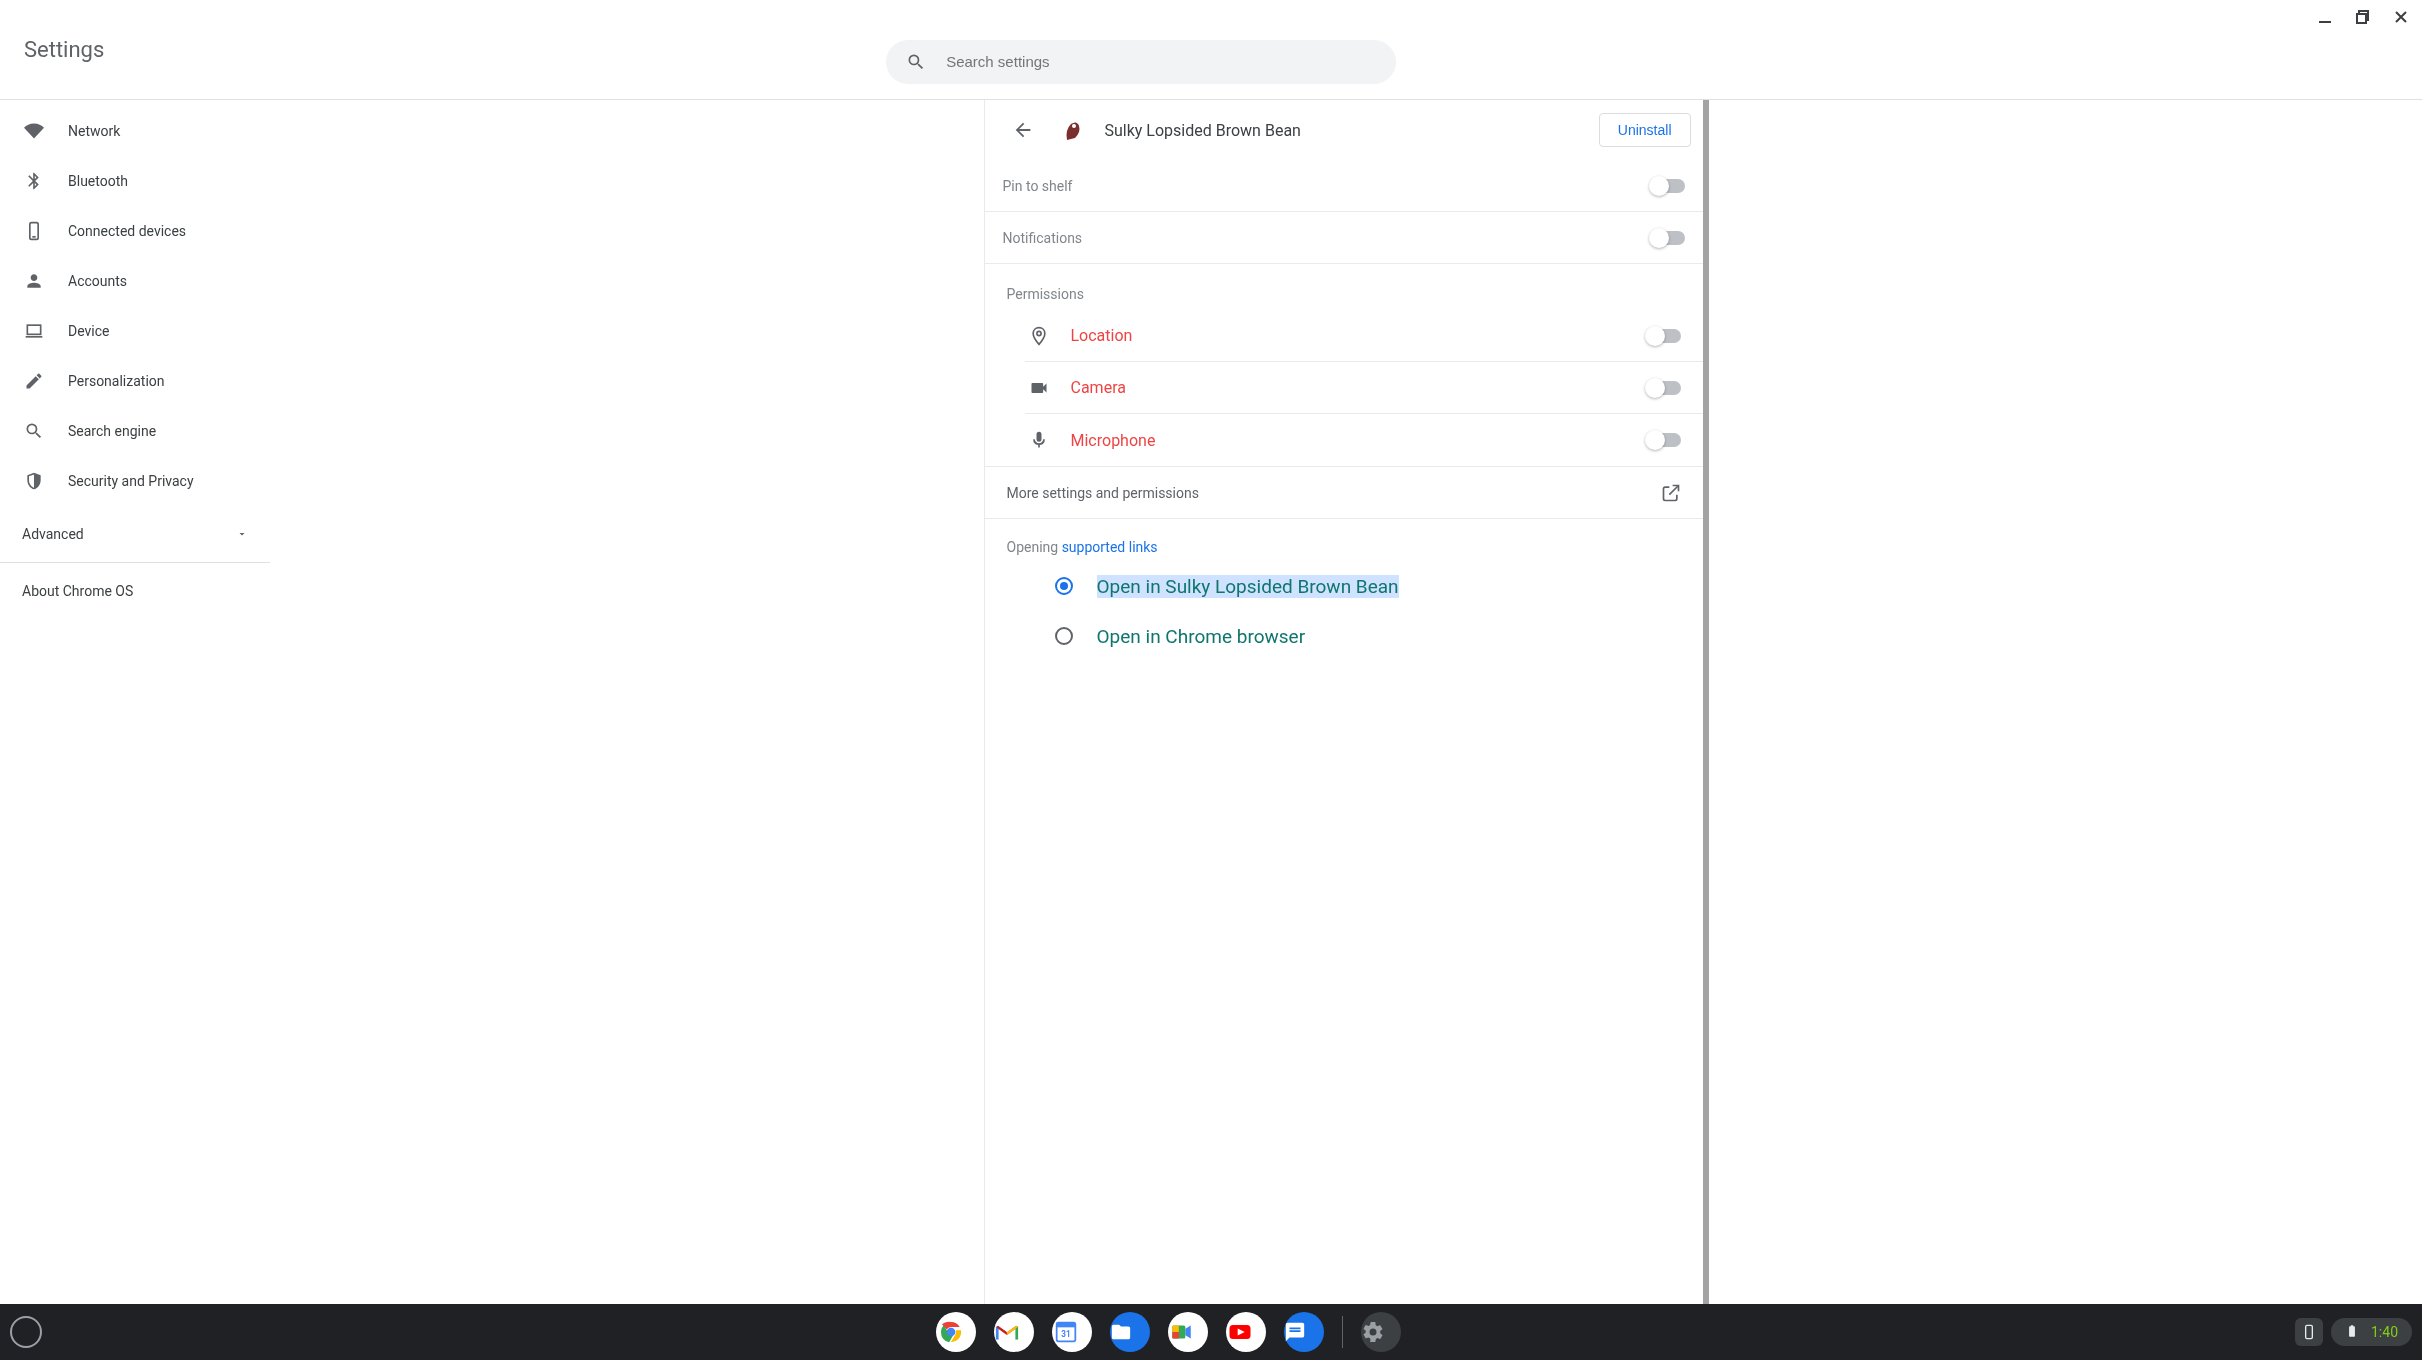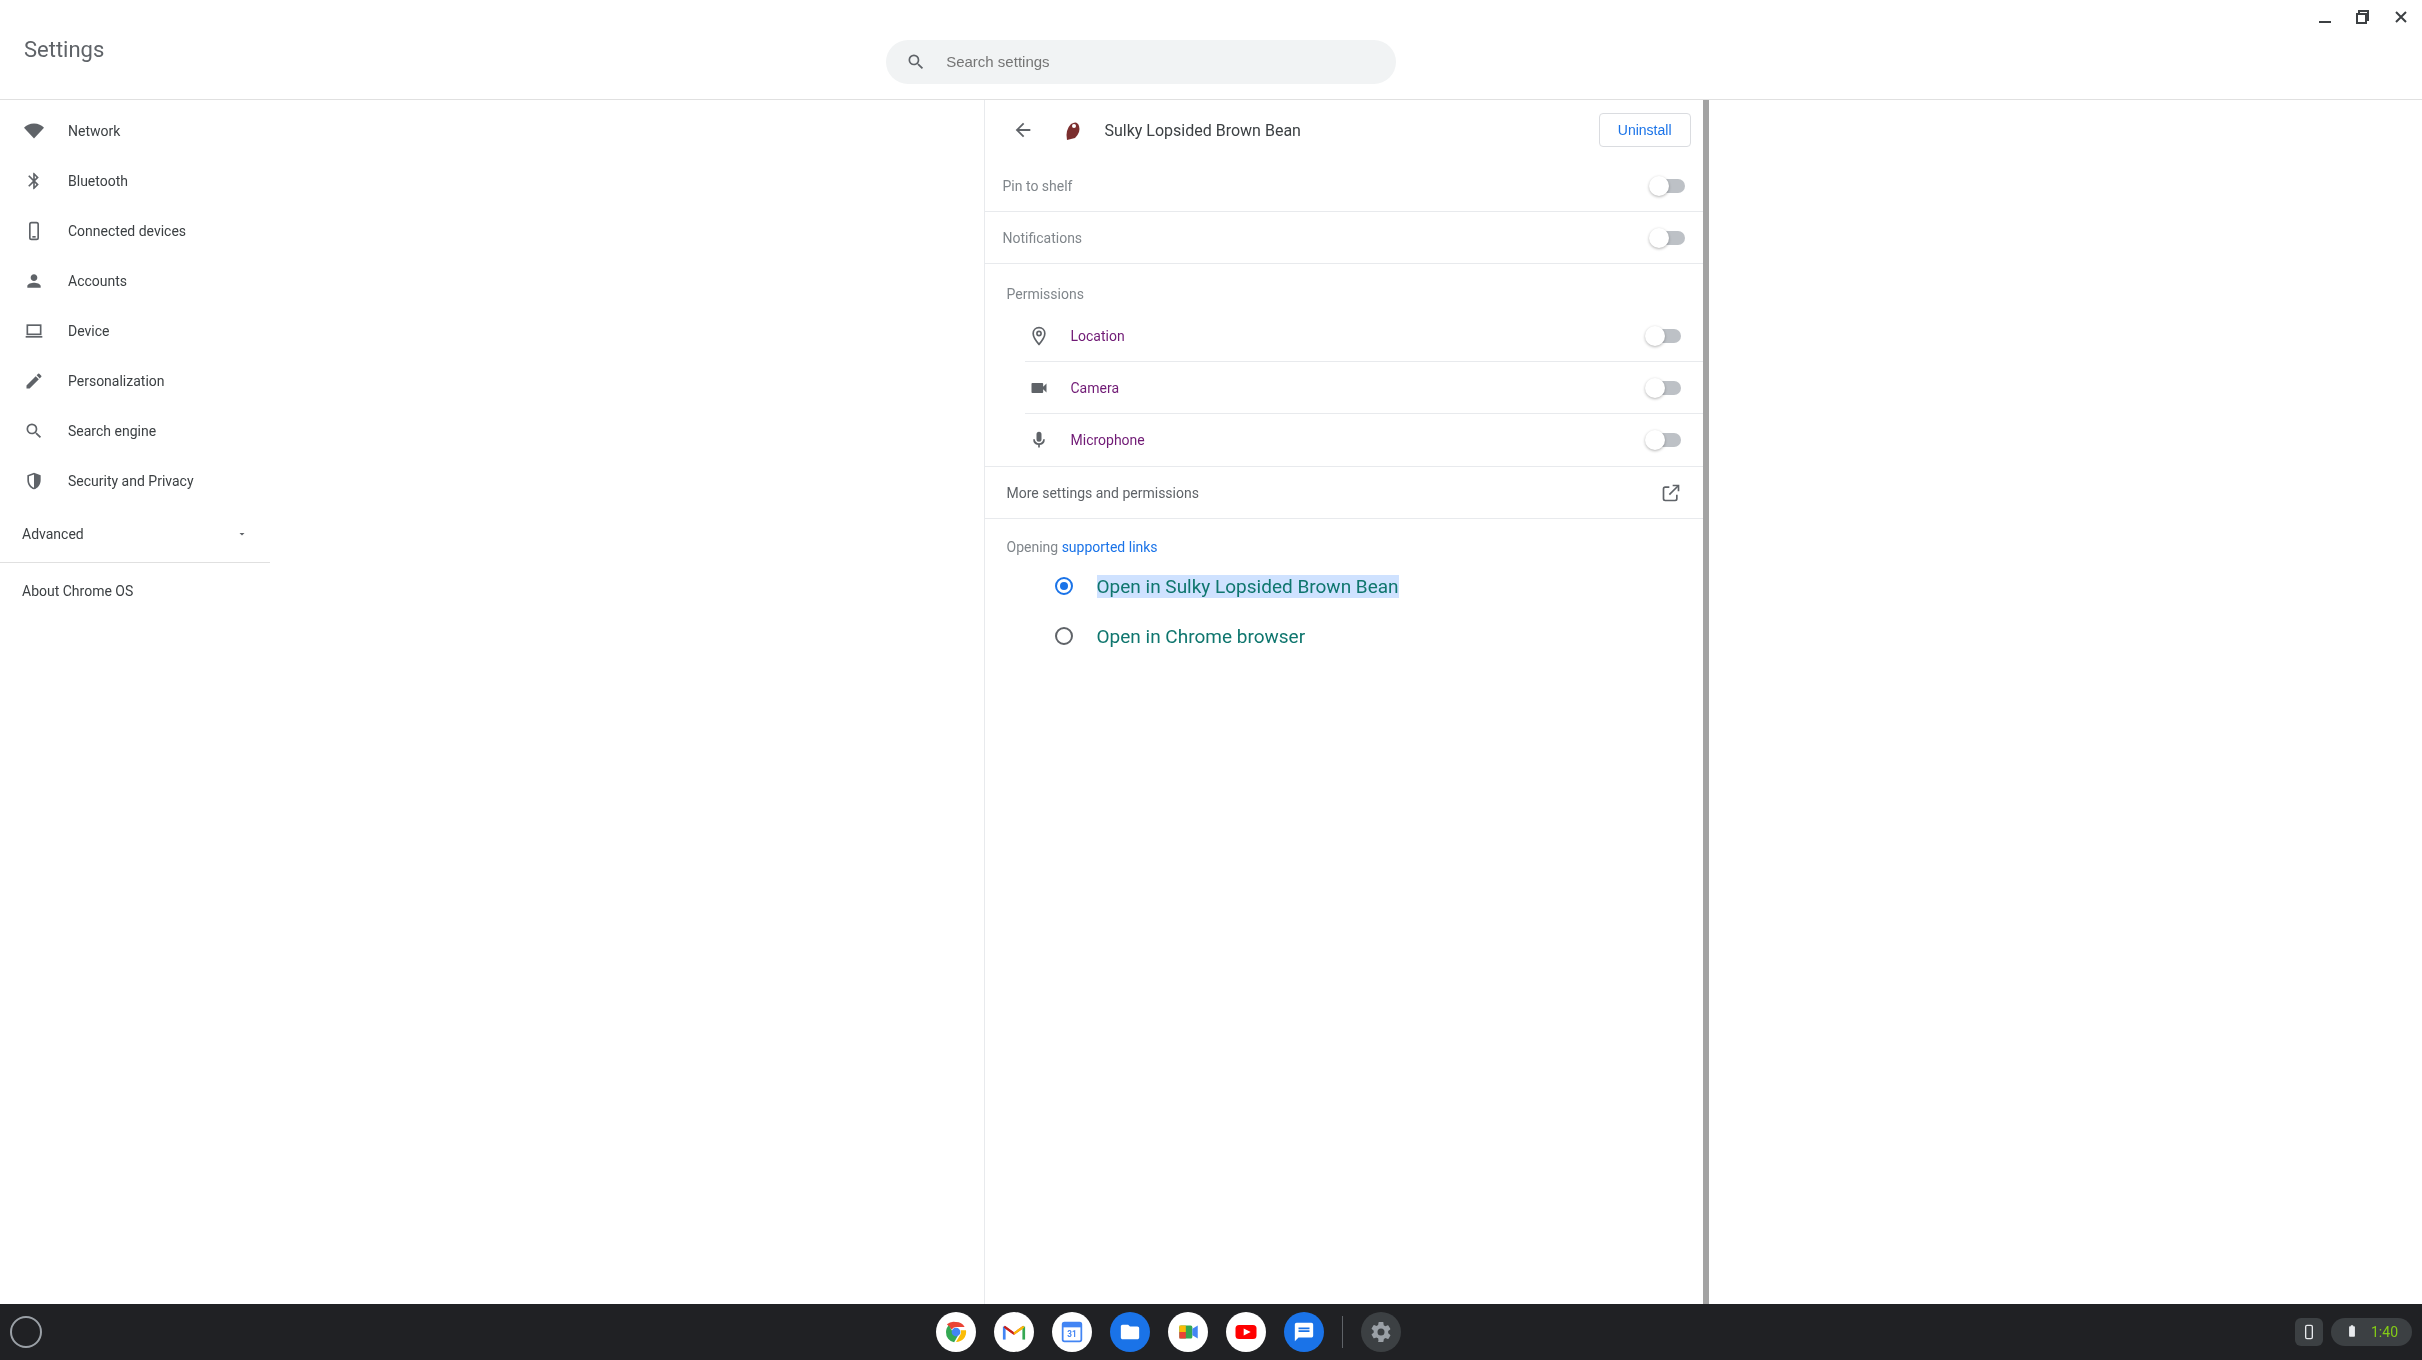--- a/index.html
+++ b/index.html
@@ -35,42 +35,42 @@
   .app-icon { width:28px; height:28px; }
   .app-title { font-size:16px; color:#3c4043; flex:1; }
   .uninstall-btn {
     border:1px solid #dadce0; background:#fff; color:#1a73e8; font-size:14px;
     padding: 8px 18px; border-radius:4px; cursor:pointer; font-weight:500;
   }
   .row { min-height:52px; display:flex; align-items:center; padding: 0 18px; border-bottom:1px solid #e8eaed; }
   .row-label { font-size:14px; color:#80868b; flex:1; }
   .section-h { padding: 22px 22px 8px 22px; font-size:14px; color:#80868b; }
   .perm-icon { width:28px; display:flex; justify-content:center; color:#5f6368; }
-  .perm-label { font-size:14px; color:#701a75; margin-left:18px; flex:1; }
+  .perm-label { font-size:16px; color:#ef4444; margin-left:18px; flex:1; }
   .perm-group { border-bottom:1px solid #e8eaed; padding-bottom:0; }
   .perm-inner { margin-left: 40px; }
   .perm-inner .prow { min-height:52px; display:flex; align-items:center; border-bottom:1px solid #e8eaed; padding-right:22px; }
   .perm-inner .prow:last-child { border-bottom:none; }
   .toggle { width:34px; height:14px; background:#bdc1c6; border-radius:10px; position:relative; cursor:pointer;}
   .toggle::after { content:""; position:absolute; left:-2px; top:-3px; width:20px; height:20px; background:#fff; border-radius:50%; box-shadow:0 1px 3px rgba(0,0,0,.3);}
   .more-row { min-height:52px; display:flex; align-items:center; padding:0 22px; border-bottom:1px solid #e8eaed; cursor:pointer;}
   .more-row .row-label { color:#5f6368; }
   .ext-icon { color:#5f6368; }
   .opening { padding: 20px 22px 6px 22px; font-size:14px; color:#80868b; }
   .opening a { color:#1a73e8; text-decoration:none; cursor:pointer; }
   .radio-row { min-height:50px; display:flex; align-items:center; padding-left:70px; gap:24px; }
   .radio { width:18px; height:18px; border:2px solid #5f6368; border-radius:50%; position:relative; cursor:pointer; flex-shrink:0;}
   .radio.checked { border-color:#1a73e8; }
   .radio.checked::after { content:""; position:absolute; inset:3px; background:#1a73e8; border-radius:50%; }
   .radio-label { font-size:19px; color:#0f766e; }
   .radio-label.hl { background:#cfe2ff; }
   .shelf { position:absolute; left:0; right:0; bottom:0; height:56px; background:#202124; display:flex; align-items:center; padding:0 10px; }
   .launcher { width:32px; height:32px; border:2px solid #9aa0a6; border-radius:50%; cursor:pointer; }
   .shelf-center { flex:1; display:flex; justify-content:center; gap:18px; align-items:center;}
-  .shelf-app { width:40px; height:40px; border-radius:50%; background:#fff; cursor:pointer; display:flex; align-items:center; justify-content:center; position:relative;}
+  .shelf-app { width:40px; height:40px; border-radius:50%; background:#fff; cursor:pointer; display:flex; align-items:center; position:relative;}
   .shelf-app.settings { background:#3c4043; }
   .shelf-sep { width:1px; height:32px; background:#5f6368; }
   .shelf-right { display:flex; align-items:flex-start; gap:12px; color:#84cc16; font-size:14px; background:#3c4043; padding:6px 14px; border-radius:20px; cursor:pointer;}
   .shelf-phone { width:28px; height:28px; border-radius:6px; background:#3c4043; display:flex; align-items:center; justify-content:center; color:#e8eaed; cursor:pointer; margin-right:8px;}
   svg { display:block; }
 </style>
 </head>
 <body>
 
 <div class="window-controls">

